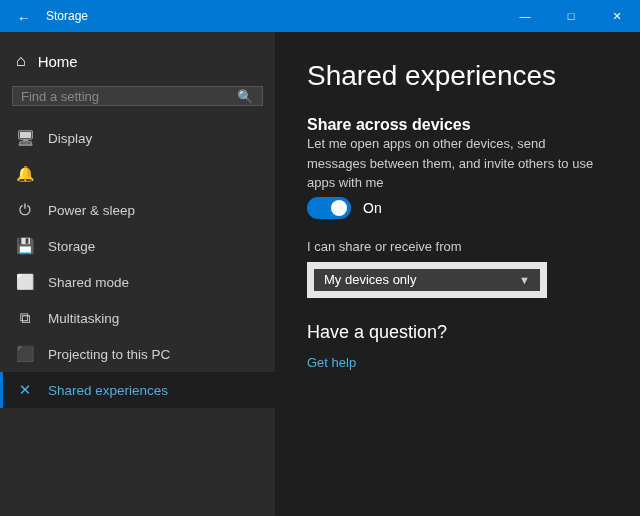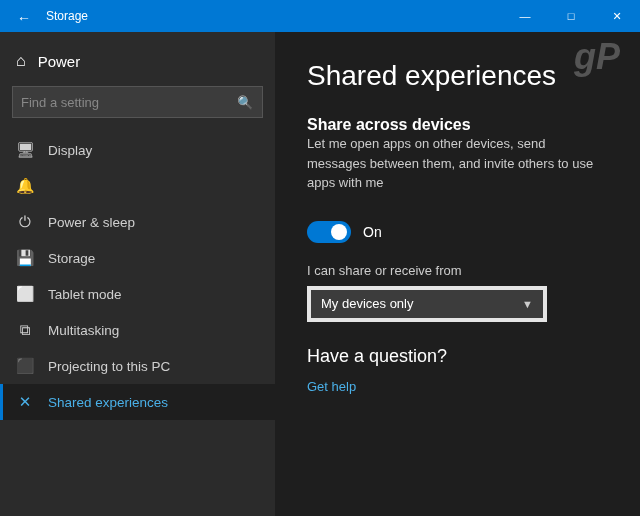--- a/index.html
+++ b/index.html
@@ -86,21 +86,21 @@
     .sidebar-home-icon {
       font-size: 16px;
       color: #ffffff;
     }
     .search-box {
       margin: 6px 12px 14px 12px;
       display: flex;
       align-items: center;
       background: #3c3c3c;
       border: 1px solid #555;
-      height: 32px;
+      height: 20px;
       padding: 0 8px;
       gap: 6px;
     }
     .search-input {
       background: transparent;
       border: none;
       outline: none;
       color: #aaa;
       font-size: 13px;
       flex: 1;
@@ -176,21 +176,21 @@
       font-size: 16px;
       font-weight: 600;
       color: #ffffff;
     }
 
     .description-text {
       font-size: 13px;
       color: #cccccc;
       line-height: 1.5;
       max-width: 380px;
-      margin-bottom: 28px;
+      margin-bottom: 4px;
     }
 
     
     .toggle-row {
       display: flex;
       align-items: center;
       gap: 12px;
       margin-bottom: 20px;
     }
     .toggle {
@@ -220,21 +220,21 @@
     
     .share-from-label {
       font-size: 13px;
       color: #cccccc;
       margin-bottom: 8px;
     }
     .dropdown {
       width: 240px;
       height: 36px;
       background: #3c3c3c;
-      border: 4px solid #e5e5e5;
+      border: 7px solid #e5e5e5;
       display: flex;
       align-items: center;
       justify-content: space-between;
       padding: 0 10px;
       cursor: pointer;
       margin-bottom: 24px;
     }
     .dropdown-text {
       font-size: 13px;
       color: #ffffff;
@@ -275,21 +275,21 @@
     <button class="titlebar-btn">□</button>
     <button class="titlebar-btn close">✕</button>
   </div>
 </div>
 
 <div class="main-container">
 
   <div class="sidebar">
     <div class="sidebar-home">
       <span class="sidebar-home-icon">⌂</span>
-      <span>Power</span>
+      <span>Home</span>
     </div>
     <div class="search-box">
       <input class="search-input" type="text" placeholder="Find a setting" style="">
       <span class="search-icon-box">🔍</span>
     </div>
 
     <div class="nav-item">
       <span class="nav-item-icon">🖥</span>
       <span>Display</span>
     </div>
@@ -299,40 +299,39 @@
     <div class="nav-item">
       <span class="nav-item-icon">⏻</span>
       <span>Power &amp; sleep</span>
     </div>
     <div class="nav-item">
       <span class="nav-item-icon">💾</span>
       <span>Storage</span>
     </div>
     <div class="nav-item">
       <span class="nav-item-icon">⬜</span>
-      <span>Tablet mode</span>
+      <span>Shared mode</span>
     </div>
     <div class="nav-item">
       <span class="nav-item-icon">⧉</span>
       <span>Multitasking</span>
     </div>
     <div class="nav-item">
       <span class="nav-item-icon">⬛</span>
       <span>Projecting to this PC</span>
     </div>
     <div class="nav-item active">
       <span class="nav-item-icon">✕</span>
       <span>Shared experiences</span>
     </div>
   </div>
 
   <div class="content">
 
     
-    <div class="gp-watermark">gP</div>
 
     <h1 class="page-title">Shared experiences</h1>
 
     <h2 class="section-title">Share across devices</h2>
 
     <p class="description-text">Let me open apps on other devices, send messages between them, and invite others to use apps with me</p>
 
     <div class="toggle-row">
       <div class="toggle">
         <div class="toggle-thumb"></div>

